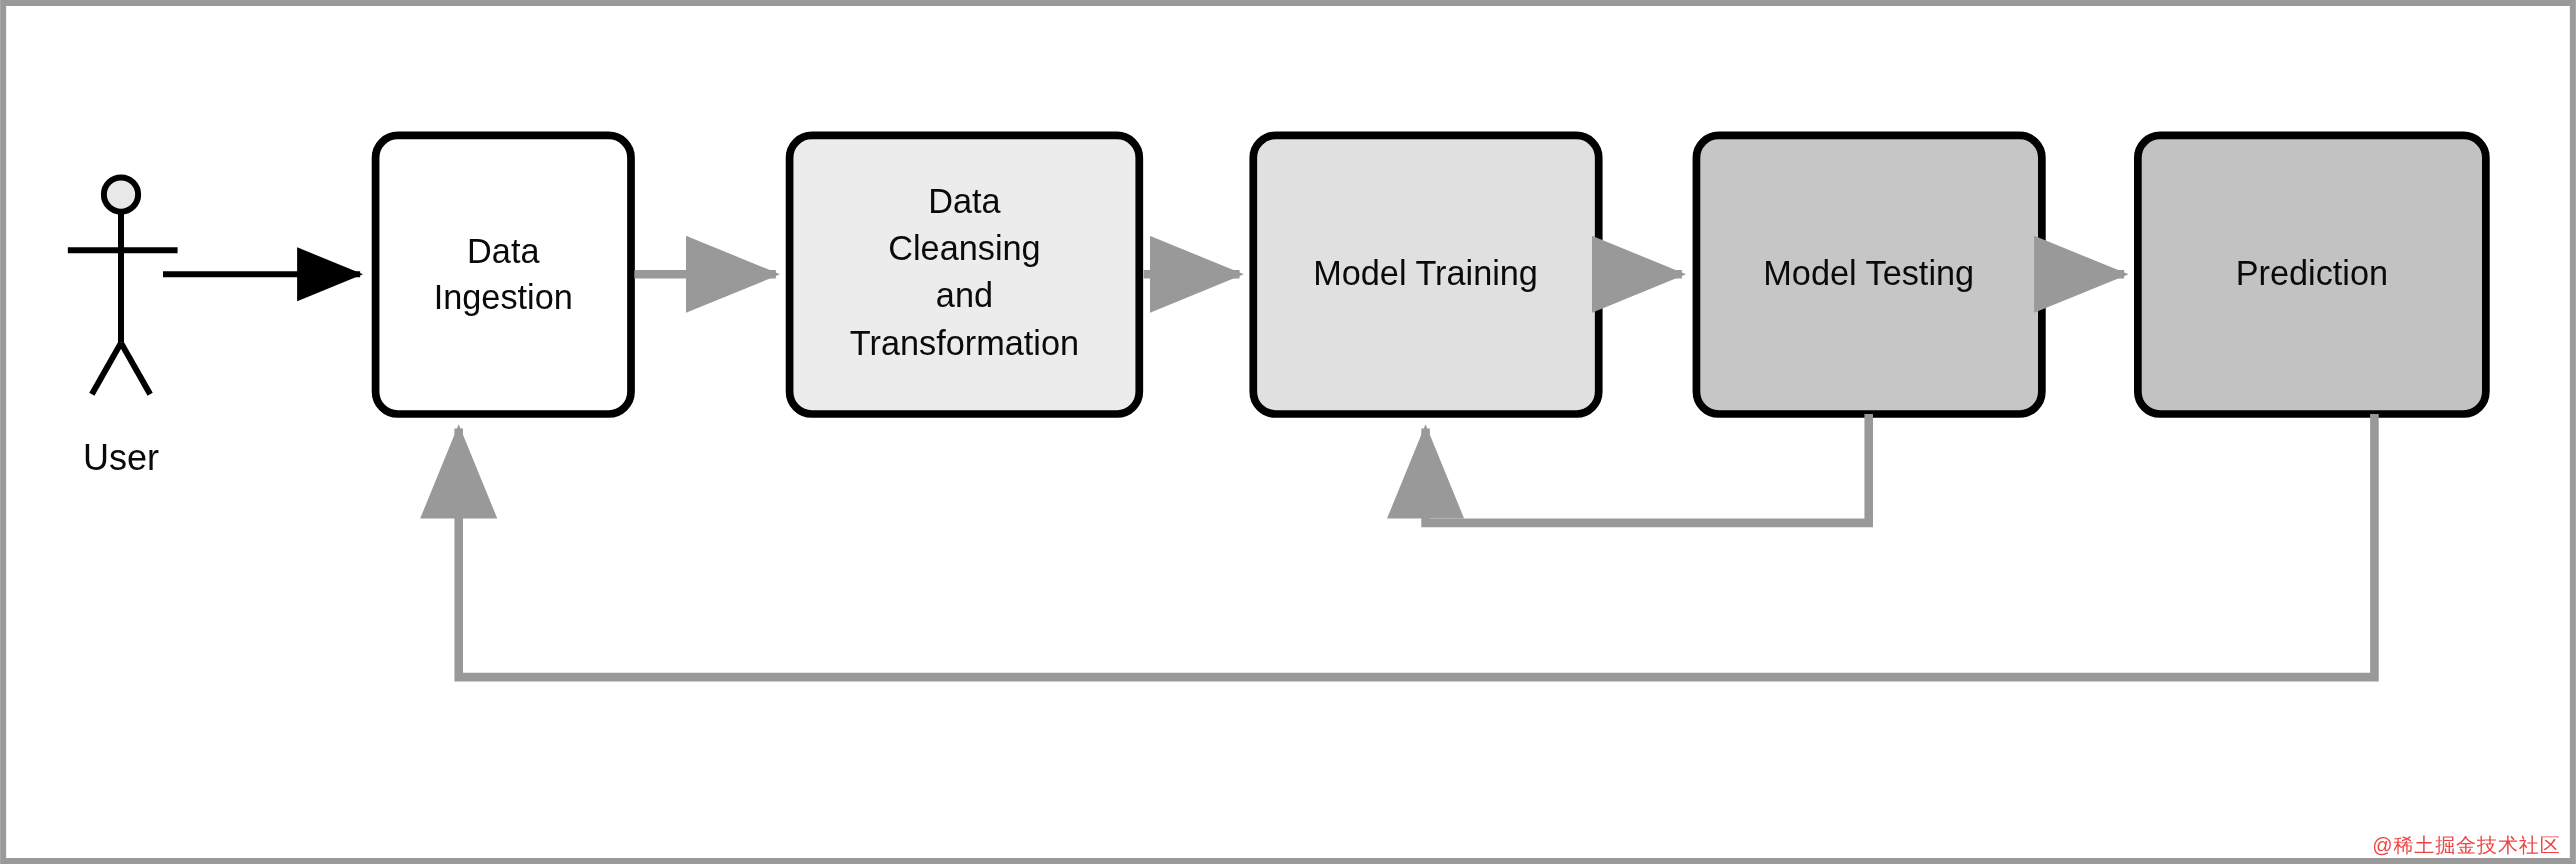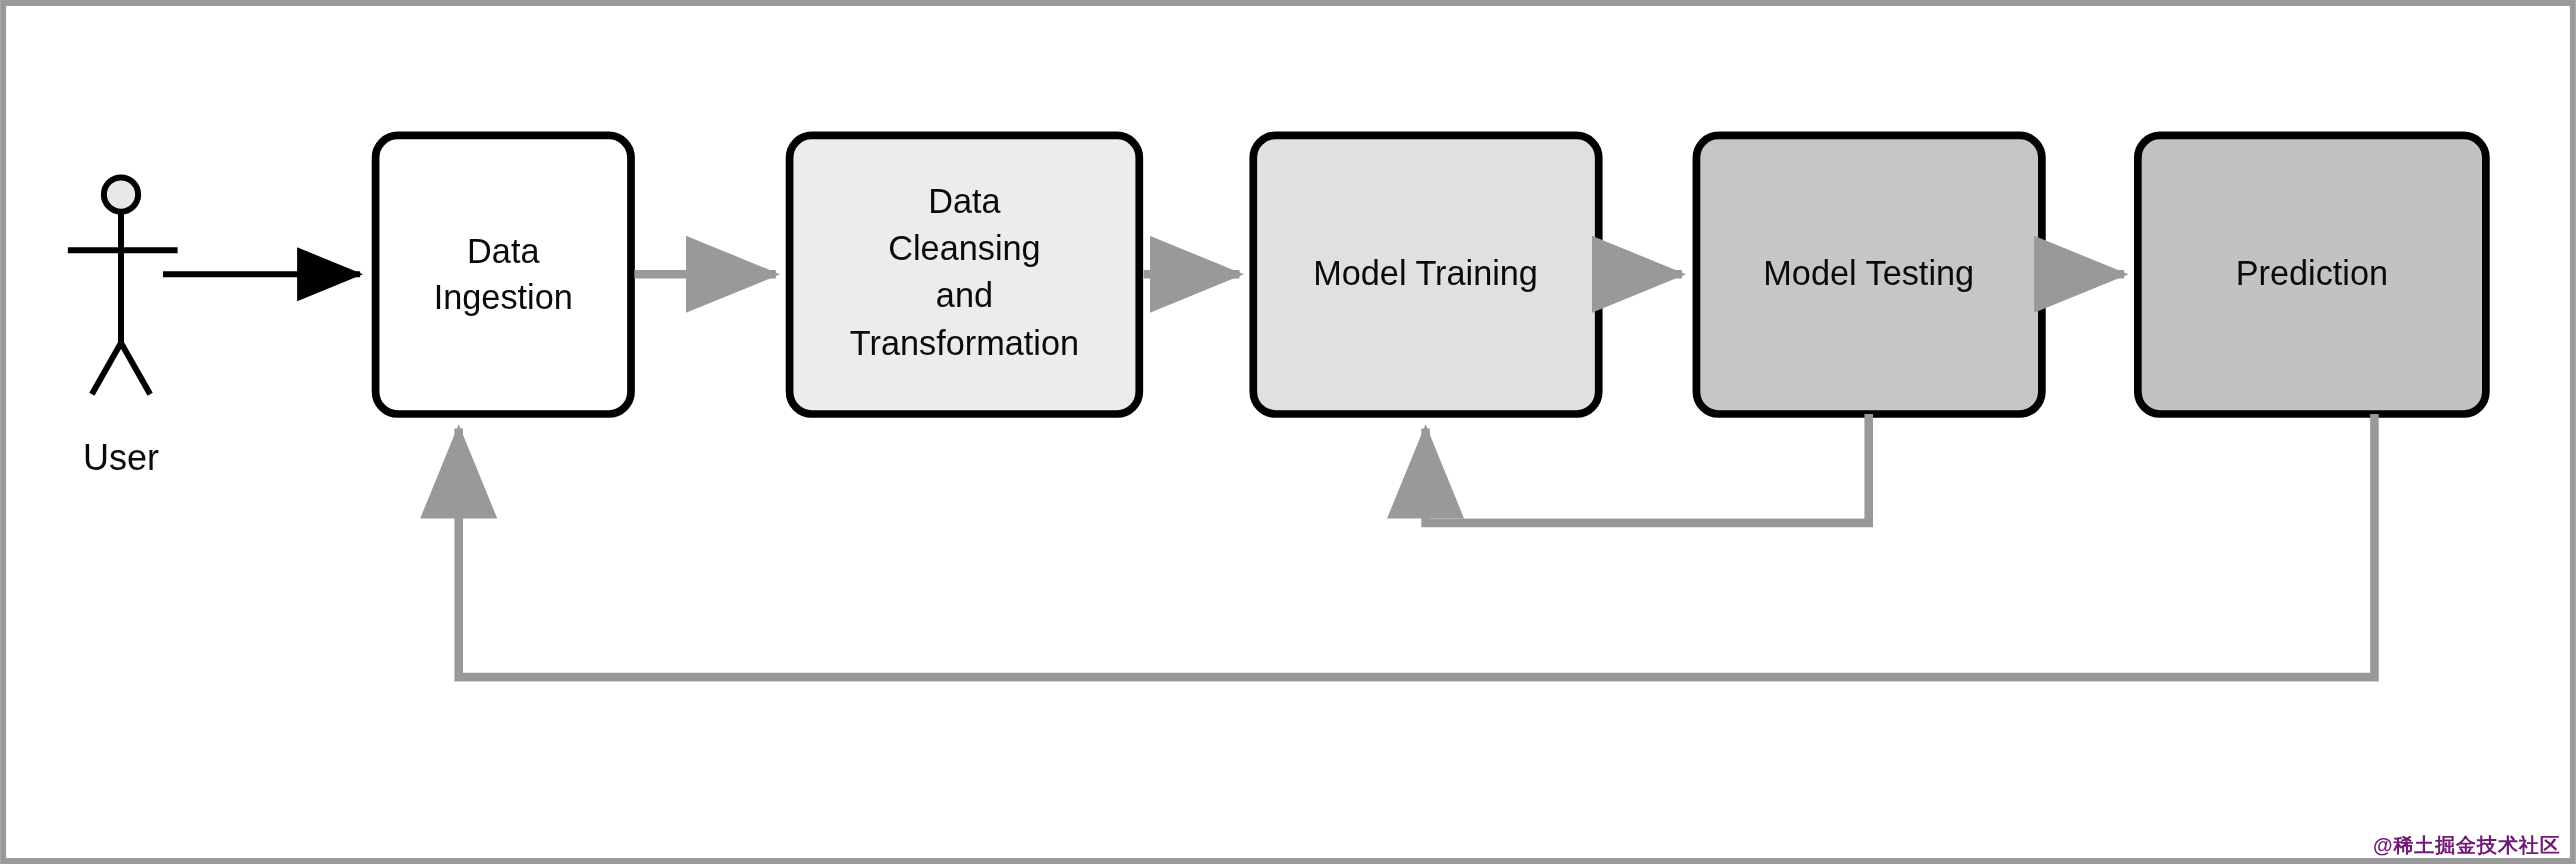--- a/index.html
+++ b/index.html
@@ -34,25 +34,24 @@
     font-size: 42px;
     fill: #0a0a0a;
     text-anchor: middle;
   }
   .watermark {
     position: absolute;
     right: 15.4px;
     bottom: 5.1px;
     font-family: "Liberation Sans", sans-serif;
     font-size: 20px;
-    color: #701a75;
+    color: #ef4444;
     letter-spacing: 0.9px;
     white-space: nowrap;
     user-select: none;
-    font-weight: bold;
   }
 </style>
 </head>
 <body>
 
 <div id="canvas">
 
   <svg id="diagram-svg" viewBox="0 0 3005 1008" xmlns="http://www.w3.org/2000/svg">
 
     <defs>

